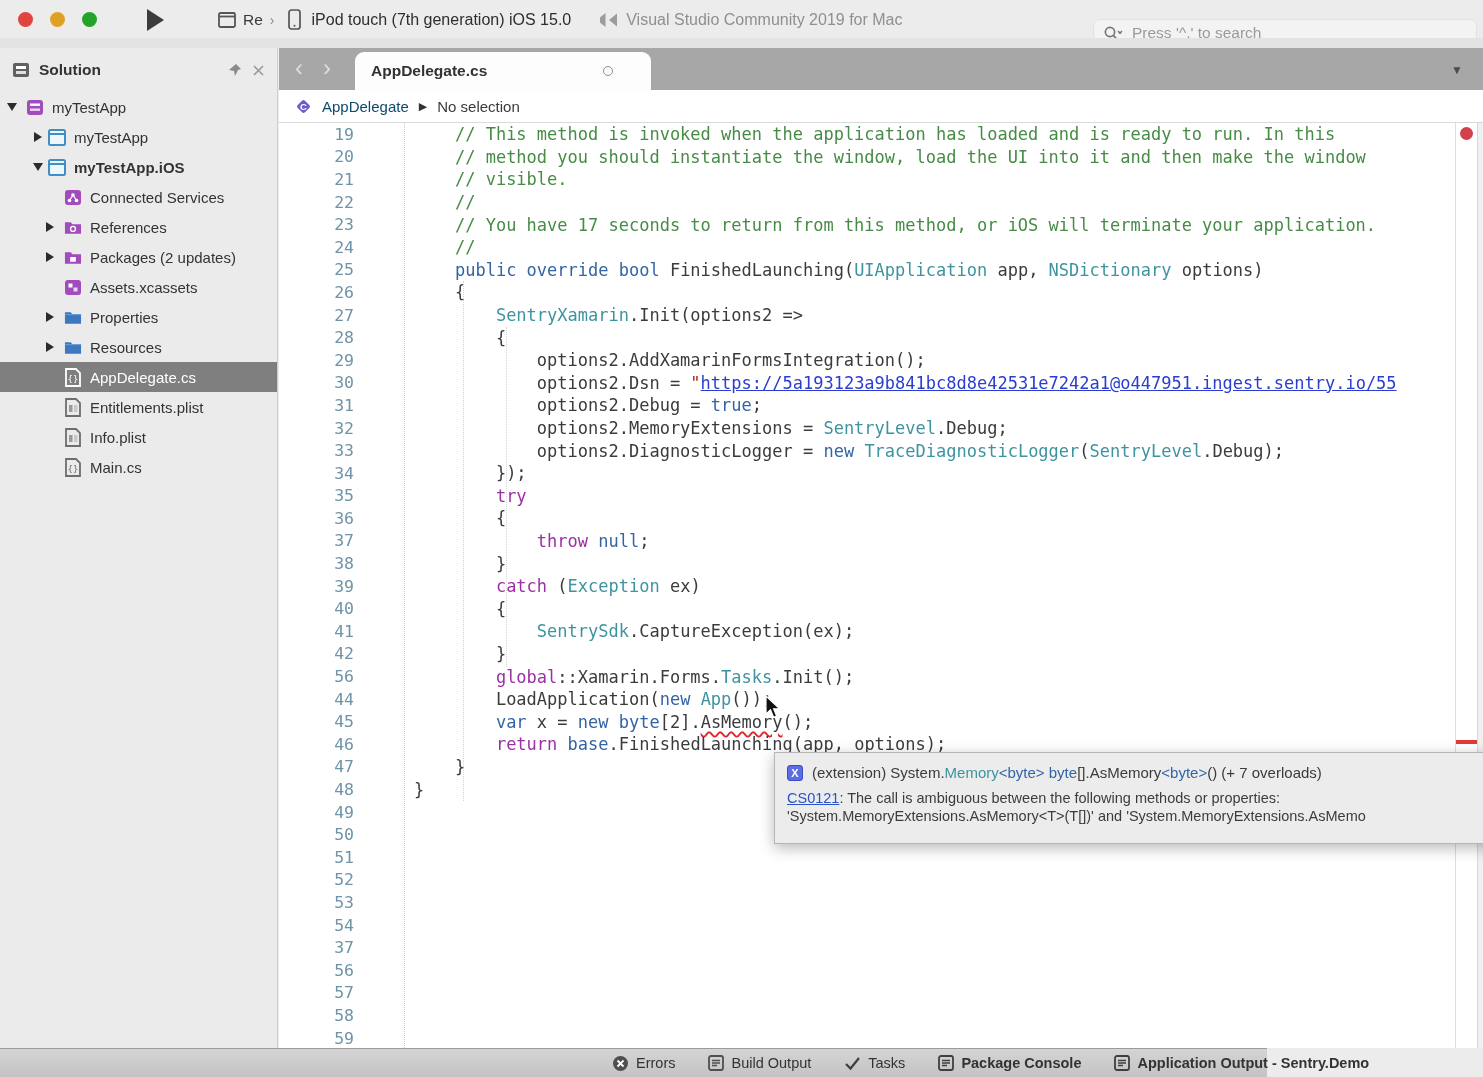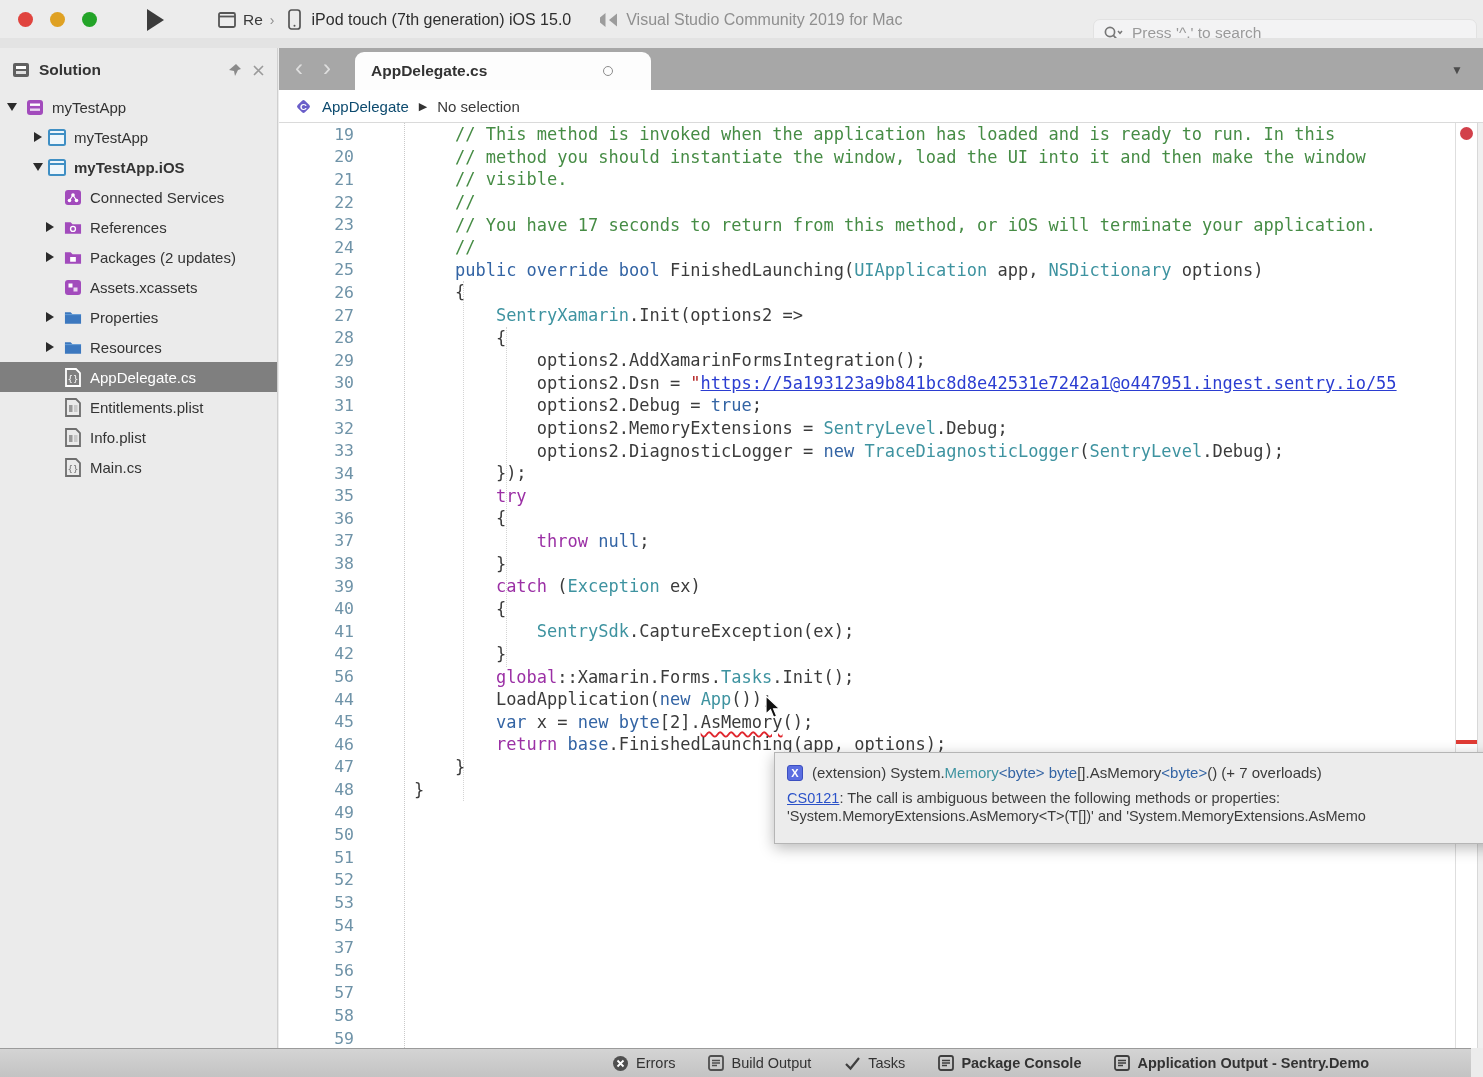--- a/index.html
+++ b/index.html
@@ -72,21 +72,21 @@
     border:1px solid #b5b5b5; box-shadow:0 4px 14px rgba(0,0,0,.28); padding:11px 12px 0 12px; z-index:5; }
   .tt-sig { display:flex; align-items:center; gap:9px; font-size:15px; color:#333; white-space:nowrap; }
   .tt-err { margin-top:9px; font-size:14.5px; color:#3c3c3c; line-height:17.5px; white-space:nowrap; }
   .tt-link { color:#2b52c9; text-decoration:underline; }
   .extbadge { width:16px; height:16px; background:#5b6ee1; border:1px solid #3c4fc0; border-radius:3px;
     color:#fff; font-size:11px; font-weight:bold; display:flex; align-items:center; justify-content:center; flex:none; }
 
   .cursor { position:absolute; left:486px; top:572px; z-index:6; }
 
   
-  .bottombar { position:absolute; left:0; top:1048px; width:1471px; height:29px;
+  .bottombar { position:absolute; left:0; top:1048px; width:1267px; height:29px;
     background:linear-gradient(#d4d4d4,#c3c3c3); border-top:1px solid #9b9b9b;
     display:flex; align-items:center; padding-left:612px; gap:33px; }
   .bbitem { display:flex; align-items:center; gap:7px; font-size:14.5px; color:#333; white-space:nowrap; }
   .bbitem.bold { font-weight:bold; }
 
   svg { display:block; }
 </style>
 </head>
 <body>
 

